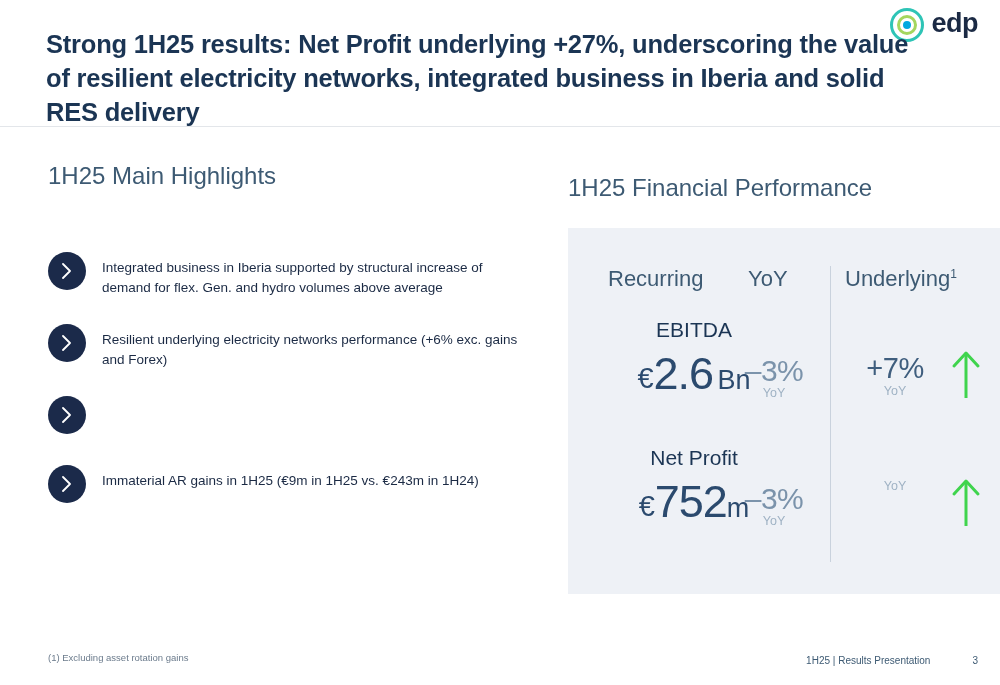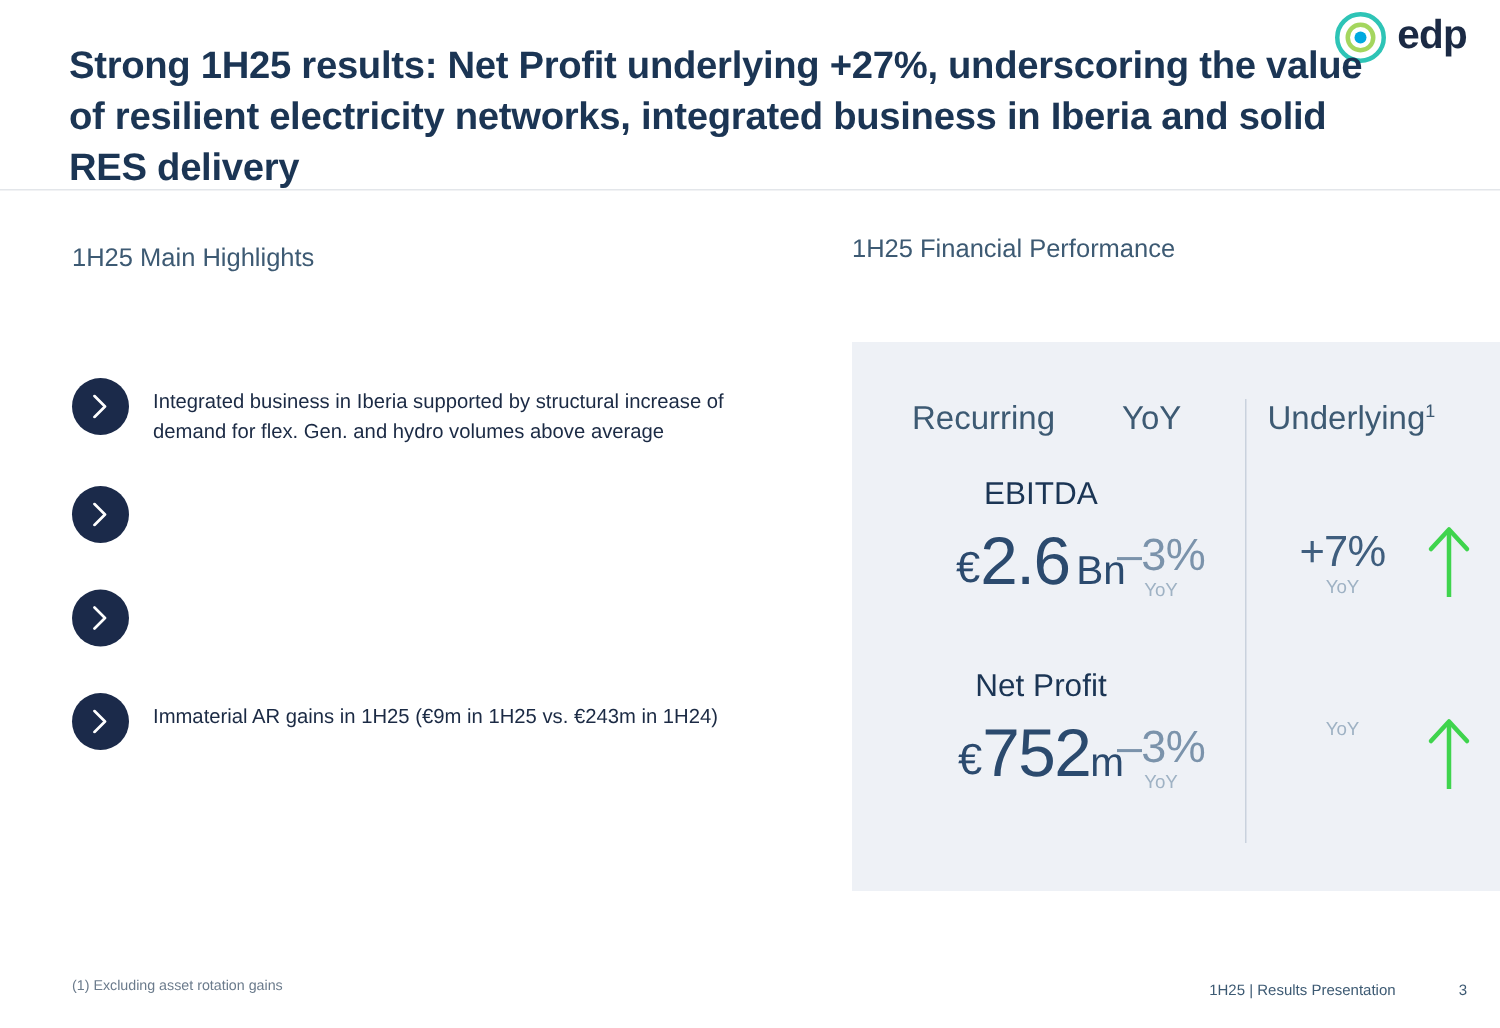--- a/index.html
+++ b/index.html
@@ -75,26 +75,26 @@
     top: 126px;
     left: 0;
     width: 1000px;
     height: 1px;
     background: #e3e6ea;
   }
 
   
   .sec-head {
     position: absolute;
-    font-size: 17px;
+    font-size: 24px;
     color: #3d5a73;
     font-weight: normal;
   }
   #left-head  { top: 162px; left: 48px; }
-  #right-head { top: 156px; left: 568px; }
+  #right-head { top: 174px; left: 568px; }
 
   
   .bullets {
     position: absolute;
     top: 252px;
     left: 48px;
     width: 490px;
   }
   .bullet {
     display: flex;
@@ -280,20 +280,21 @@
     </span>
     <span class="bullet-text">Integrated business in Iberia supported by structural increase of demand for flex. Gen. and hydro volumes above average</span>
   </div>
 
   <div class="bullet">
     <span class="bullet-icon">
       <svg width="10" height="16" viewBox="0 0 10 16">
           <polyline points="1,1 8,8 1,15" fill="none" stroke="#ffffff" stroke-width="1.8" stroke-linecap="round" stroke-linejoin="round"></polyline>
         </svg>
     </span>
+    <span class="bullet-text">Resilient underlying electricity networks performance (+6% exc. gains and Forex)</span>
   </div>
 
   <div class="bullet">
     <span class="bullet-icon">
       <svg width="10" height="16" viewBox="0 0 10 16">
           <polyline points="1,1 8,8 1,15" fill="none" stroke="#ffffff" stroke-width="1.8" stroke-linecap="round" stroke-linejoin="round"></polyline>
         </svg>
     </span>
   </div>
 

